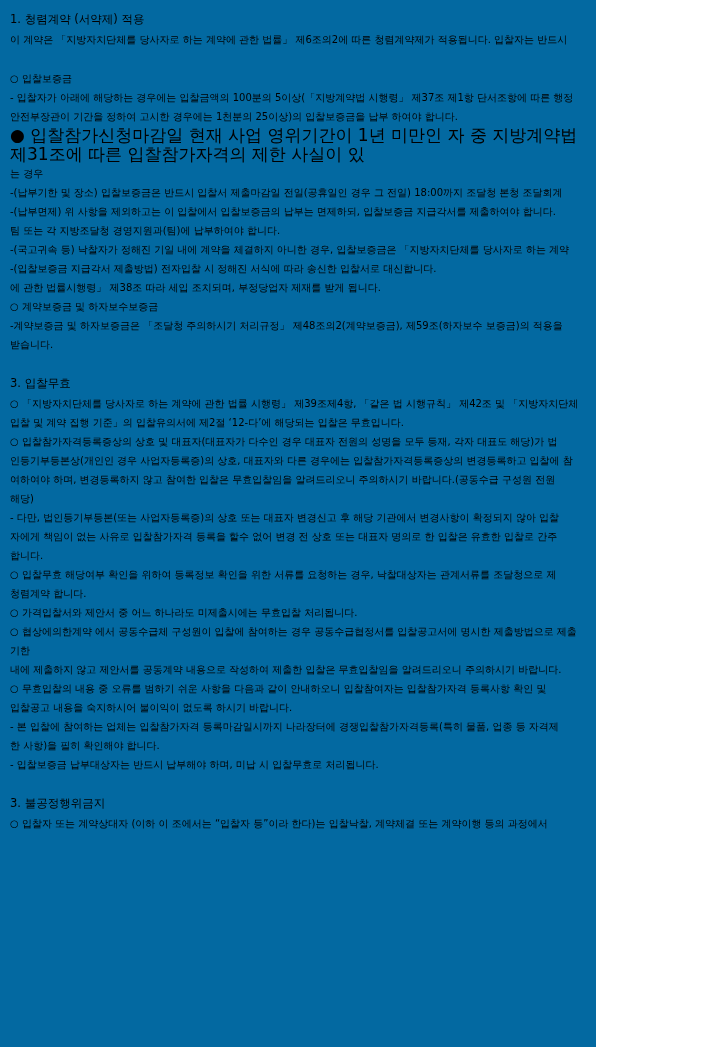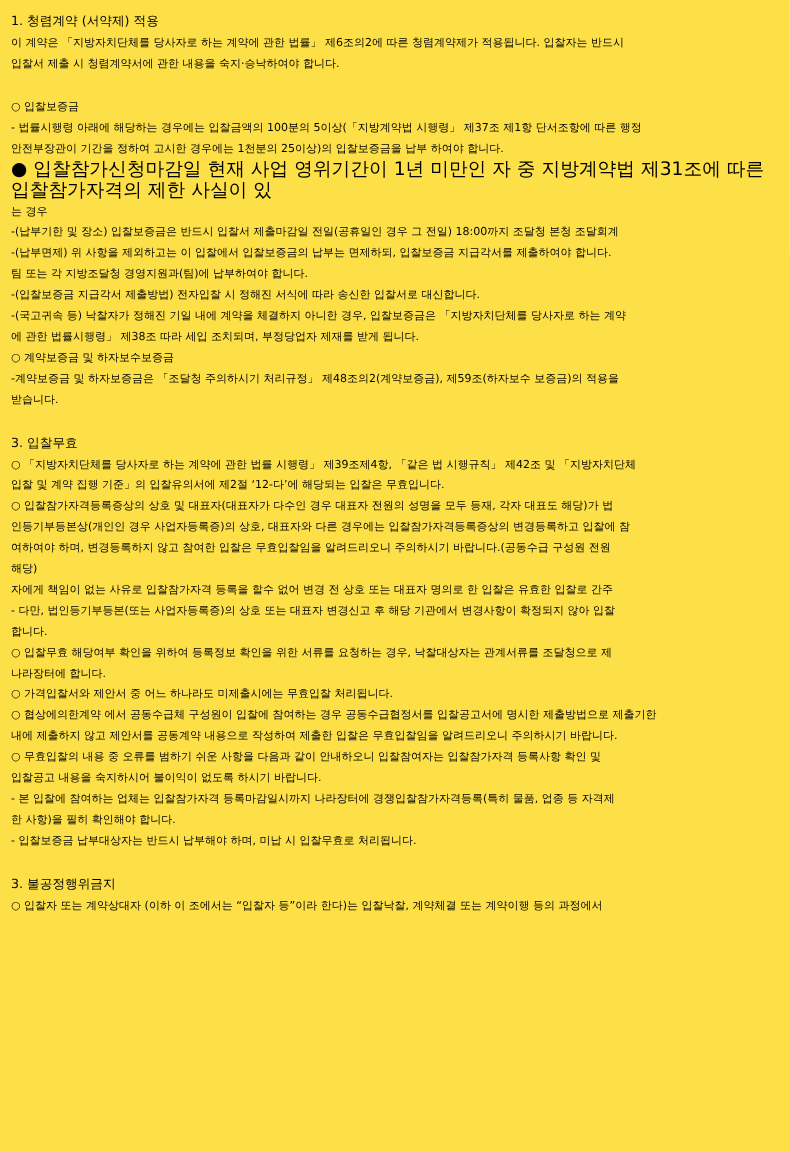--- a/index.html
+++ b/index.html
@@ -7,25 +7,25 @@
     padding: 0;
     background: #ffffff;
   }
   body {
     width: 718px;
     min-height: 1047px;
     font-family: "DejaVu Sans", "Liberation Sans", sans-serif;
     color: #000000;
   }
   .page {
-    width: 718px;
+    width: 596px;
     min-height: 1047px;
     box-sizing: border-box;
     padding: 10px 10px 8px 10px;
-    background: #fde047;
+    background: #0369a1;
   }
   .section {
     margin: 0 0 6px 0;
   }
   .heading {
     font-size: 11.5px;
     line-height: 19px;
     margin: 0 0 1px 0;
     white-space: pre-wrap;
   }
@@ -46,57 +46,56 @@
   }
 </style>
 </head>
 <body>
 
 <div class="page">
 
   <div class="section">
     <p class="heading">1. 청렴계약 (서약제) 적용</p>
     <p class="para">이 계약은 「지방자치단체를 당사자로 하는 계약에 관한 법률」 제6조의2에 따른 청렴계약제가 적용됩니다. 입찰자는 반드시</p>
-    <p class="para">입찰서 제출 시 청렴계약서에 관한 내용을 숙지·승낙하여야 합니다.</p>
   </div>
 
   <div class="gap-md"></div>
 
   <div class="section">
     <p class="para">○ 입찰보증금</p>
-    <p class="para">- 법률시행령 아래에 해당하는 경우에는 입찰금액의 100분의 5이상(「지방계약법 시행령」 제37조 제1항 단서조항에 따른 행정</p>
+    <p class="para">- 입찰자가 아래에 해당하는 경우에는 입찰금액의 100분의 5이상(「지방계약법 시행령」 제37조 제1항 단서조항에 따른 행정</p>
     <p class="para">안전부장관이 기간을 정하여 고시한 경우에는 1천분의 25이상)의 입찰보증금을 납부 하여야 합니다.</p>
     <p class="bullet-line">● 입찰참가신청마감일 현재 사업 영위기간이 1년 미만인 자 중 지방계약법 제31조에 따른 입찰참가자격의 제한 사실이 있</p>
     <p class="para">는 경우</p>
     <p class="para">-(납부기한 및 장소) 입찰보증금은 반드시 입찰서 제출마감일 전일(공휴일인 경우 그 전일) 18:00까지 조달청 본청 조달회계</p>
     <p class="para">-(납부면제) 위 사항을 제외하고는 이 입찰에서 입찰보증금의 납부는 면제하되, 입찰보증금 지급각서를 제출하여야 합니다.</p>
     <p class="para">팀 또는 각 지방조달청 경영지원과(팀)에 납부하여야 합니다.</p>
+    <p class="para">-(국고귀속 등) 낙찰자가 정해진 기일 내에 계약을 체결하지 아니한 경우, 입찰보증금은 「지방자치단체를 당사자로 하는 계약</p>
     <p class="para">-(입찰보증금 지급각서 제출방법) 전자입찰 시 정해진 서식에 따라 송신한 입찰서로 대신합니다.</p>
-    <p class="para">-(국고귀속 등) 낙찰자가 정해진 기일 내에 계약을 체결하지 아니한 경우, 입찰보증금은 「지방자치단체를 당사자로 하는 계약</p>
     <p class="para">에 관한 법률시행령」 제38조 따라 세입 조치되며, 부정당업자 제재를 받게 됩니다.</p>
     <p class="para">○ 계약보증금 및 하자보수보증금</p>
     <p class="para">-계약보증금 및 하자보증금은 「조달청 주의하시기 처리규정」 제48조의2(계약보증금), 제59조(하자보수 보증금)의 적용을</p>
     <p class="para">받습니다.</p>
   </div>
 
   <div class="gap-md"></div>
 
   <div class="section">
     <p class="heading">3. 입찰무효</p>
     <p class="para">○ 「지방자치단체를 당사자로 하는 계약에 관한 법률 시행령」 제39조제4항, 「같은 법 시행규칙」 제42조 및 「지방자치단체</p>
     <p class="para">입찰 및 계약 집행 기준」의 입찰유의서에 제2절 ‘12-다’에 해당되는 입찰은 무효입니다.</p>
     <p class="para">○ 입찰참가자격등록증상의 상호 및 대표자(대표자가 다수인 경우 대표자 전원의 성명을 모두 등재, 각자 대표도 해당)가 법</p>
     <p class="para">인등기부등본상(개인인 경우 사업자등록증)의 상호, 대표자와 다른 경우에는 입찰참가자격등록증상의 변경등록하고 입찰에 참</p>
     <p class="para">여하여야 하며, 변경등록하지 않고 참여한 입찰은 무효입찰임을 알려드리오니 주의하시기 바랍니다.(공동수급 구성원 전원</p>
     <p class="para">해당)</p>
+    <p class="para">- 다만, 법인등기부등본(또는 사업자등록증)의 상호 또는 대표자 변경신고 후 해당 기관에서 변경사항이 확정되지 않아 입찰</p>
     <p class="para">자에게 책임이 없는 사유로 입찰참가자격 등록을 할수 없어 변경 전 상호 또는 대표자 명의로 한 입찰은 유효한 입찰로 간주</p>
-    <p class="para">- 다만, 법인등기부등본(또는 사업자등록증)의 상호 또는 대표자 변경신고 후 해당 기관에서 변경사항이 확정되지 않아 입찰</p>
     <p class="para">합니다.</p>
     <p class="para">○ 입찰무효 해당여부 확인을 위하여 등록정보 확인을 위한 서류를 요청하는 경우, 낙찰대상자는 관계서류를 조달청으로 제</p>
-    <p class="para">나라장터에 합니다.</p>
+    <p class="para">청렴계약 합니다.</p>
     <p class="para">○ 가격입찰서와 제안서 중 어느 하나라도 미제출시에는 무효입찰 처리됩니다.</p>
     <p class="para">○ 협상에의한계약 에서 공동수급체 구성원이 입찰에 참여하는 경우 공동수급협정서를 입찰공고서에 명시한 제출방법으로 제출기한</p>
     <p class="para">내에 제출하지 않고 제안서를 공동계약 내용으로 작성하여 제출한 입찰은 무효입찰임을 알려드리오니 주의하시기 바랍니다.</p>
     <p class="para">○ 무효입찰의 내용 중 오류를 범하기 쉬운 사항을 다음과 같이 안내하오니 입찰참여자는 입찰참가자격 등록사항 확인 및</p>
     <p class="para">입찰공고 내용을 숙지하시어 불이익이 없도록 하시기 바랍니다.</p>
     <p class="para">- 본 입찰에 참여하는 업체는 입찰참가자격 등록마감일시까지 나라장터에 경쟁입찰참가자격등록(특히 물품, 업종 등 자격제</p>
     <p class="para">한 사항)을 필히 확인해야 합니다.</p>
     <p class="para">- 입찰보증금 납부대상자는 반드시 납부해야 하며, 미납 시 입찰무효로 처리됩니다.</p>
   </div>
 

